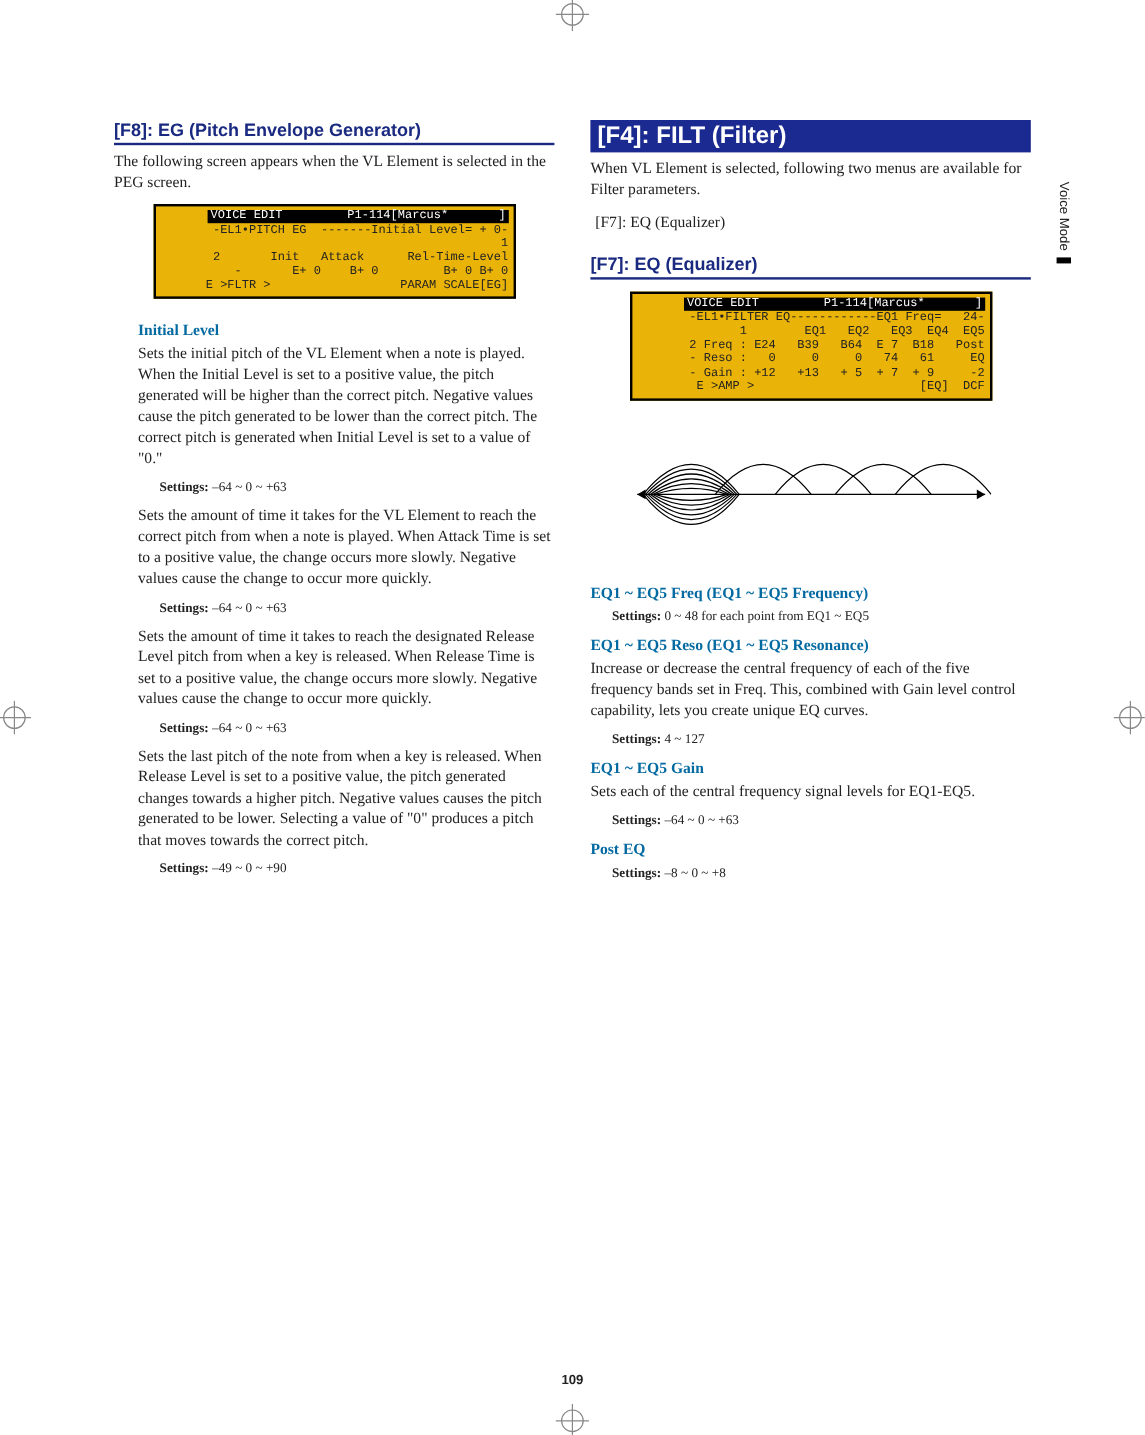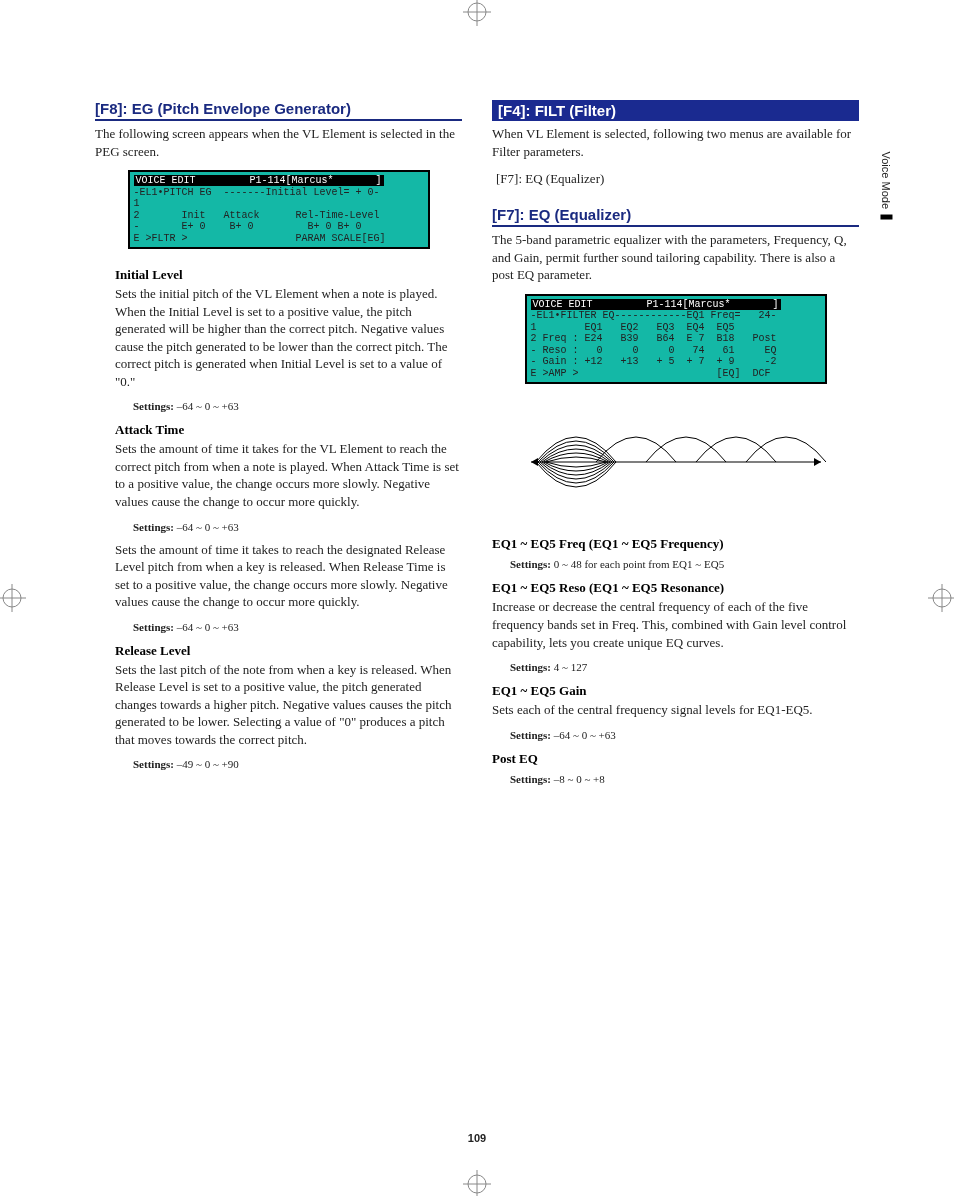--- a/index.html
+++ b/index.html
@@ -27,21 +27,21 @@
     font-weight: 900;
     font-size: 15px;
     color: #1a2a80;
     border-bottom: 2px solid #1a2a80;
     padding-bottom: 2px;
     margin-bottom: 4px;
   }
   .filt-title {
     font-family: Arial, Helvetica, sans-serif;
     font-weight: 900;
-    font-size: 15px;
+    font-size: 20px;
     color: #fff;
     background: #1a2a90;
     padding: 2px 6px;
     margin-bottom: 4px;
   }
   .f7-title {
     font-family: Arial, Helvetica, sans-serif;
     font-weight: 900;
     font-size: 15px;
     color: #1a2a80;
@@ -49,39 +49,40 @@
     padding-bottom: 2px;
     margin-top: 18px;
     margin-bottom: 4px;
   }
   .body-text {
     line-height: 1.35;
     margin-bottom: 10px;
   }
   .param-head {
     font-weight: bold;
-    color: #000000;
+    color: #0369a1;
     margin-top: 10px;
     margin-bottom: 2px;
   }
   .settings {
     font-size: 11px;
     margin: 6px 0 8px 18px;
   }
   .settings .lbl { font-weight: bold; }
   .lcd {
     font-family: 'Courier New', monospace;
     font-size: 10px;
     line-height: 1.15;
     border: 2px solid #000;
     padding: 3px 4px;
     white-space: pre;
-    background: #14b8a6;
+    background: #eab308;
     margin: 10px auto 18px auto;
     width: 290px;
+    text-align: right;
   }
   .lcd .hdr {
     background: #000;
     color: #fff;
     padding: 0 2px;
     display: inline;
   }
   .eq-diagram {
     margin: 10px auto 14px auto;
     display: block;
@@ -103,21 +104,21 @@
     color: #888;
     font-size: 20px;
   }
   .crop-top { top: -2px; left: 50%; transform: translateX(-50%); }
   .crop-bottom { bottom: -2px; left: 50%; transform: translateX(-50%); }
   .crop-left { left: -2px; top: 50%; transform: translateY(-50%); }
   .crop-right { right: -2px; top: 50%; transform: translateY(-50%); }
   .crop svg { display:block; }
   .pagenum {
     position: absolute;
-    bottom: 52px;
+    bottom: 40px;
     left: 50%;
     transform: translateX(-50%);
     font-family: Arial, Helvetica, sans-serif;
     font-weight: bold;
     font-size: 11px;
   }
   .filter-list {
     margin: 8px 0 4px 4px;
     line-height: 1.4;
   }
@@ -167,43 +168,40 @@
 1
 2       Init   Attack      Rel-Time-Level
 -       E+ 0    B+ 0         B+ 0 B+ 0
 E &gt;FLTR &gt;                  PARAM SCALE[EG]</span></div>
 
     <div style="padding-left:20px">
       <div class="param-head">Initial Level</div>
       <div class="body-text">Sets the initial pitch of the VL Element when a note is played. When the Initial Level is set to a positive value, the pitch generated will be higher than the correct pitch. Negative values cause the pitch generated to be lower than the correct pitch. The correct pitch is generated when Initial Level is set to a value of "0."</div>
       <div class="settings"><span class="lbl">Settings:</span> <span>–64 ~ 0 ~ +63</span></div>
 
-      <div class="param-head">Attack Time</div>
       <div class="body-text">Sets the amount of time it takes for the VL Element to reach the correct pitch from when a note is played. When Attack Time is set to a positive value, the change occurs more slowly. Negative values cause the change to occur more quickly.</div>
       <div class="settings"><span class="lbl">Settings:</span> <span>–64 ~ 0 ~ +63</span></div>
 
       <div class="body-text">Sets the amount of time it takes to reach the designated Release Level pitch from when a key is released. When Release Time is set to a positive value, the change occurs more slowly. Negative values cause the change to occur more quickly.</div>
       <div class="settings"><span class="lbl">Settings:</span> <span>–64 ~ 0 ~ +63</span></div>
 
-      <div class="param-head">Release Level</div>
       <div class="body-text">Sets the last pitch of the note from when a key is released. When Release Level is set to a positive value, the pitch generated changes towards a higher pitch. Negative values causes the pitch generated to be lower. Selecting a value of "0" produces a pitch that moves towards the correct pitch.</div>
       <div class="settings"><span class="lbl">Settings:</span> <span>–49 ~ 0 ~ +90</span></div>
     </div>
   </div>
 
   <div class="col">
     <div class="filt-title">[F4]: FILT (Filter)</div>
     <div class="body-text">When VL Element is selected, following two menus are available for Filter parameters.</div>
 
     <div class="filter-list">
       <div>[F7]: EQ (Equalizer)</div>
     </div>
 
     <div class="f7-title">[F7]: EQ (Equalizer)</div>
-    <div class="body-text">The 5-band parametric equalizer with the parameters, Frequency, Q, and Gain, permit further sound tailoring capability. There is also a post EQ parameter.</div>
 
     <div class="lcd"><span class="hdr">VOICE EDIT         P1-114[Marcus*       ]</span>
 <span>-EL1•FILTER EQ------------EQ1 Freq=   24-
 1        EQ1   EQ2   EQ3  EQ4  EQ5
 2 Freq : E24   B39   B64  E 7  B18   Post
 - Reso :   0     0     0   74   61     EQ
 - Gain : +12   +13   + 5  + 7  + 9     -2
 E &gt;AMP &gt;                       [EQ]  DCF</span></div>
 
     <svg class="eq-diagram" width="300" height="120" viewBox="0 0 300 120">

